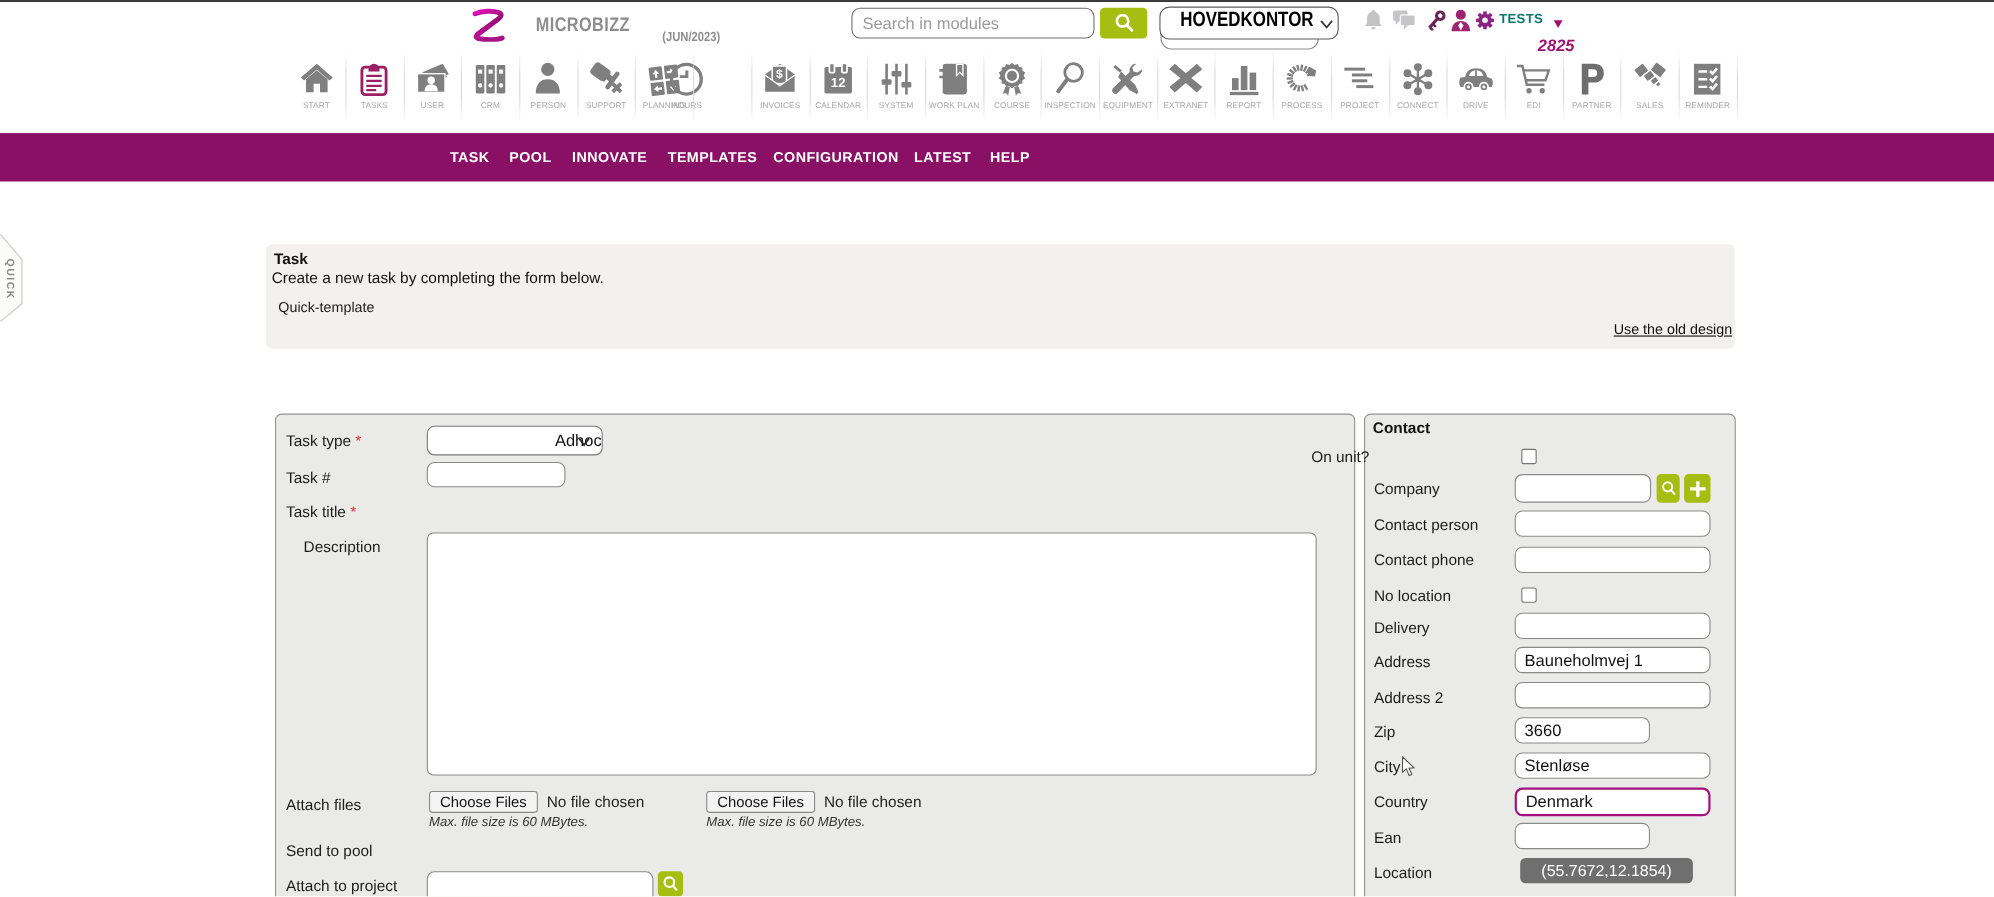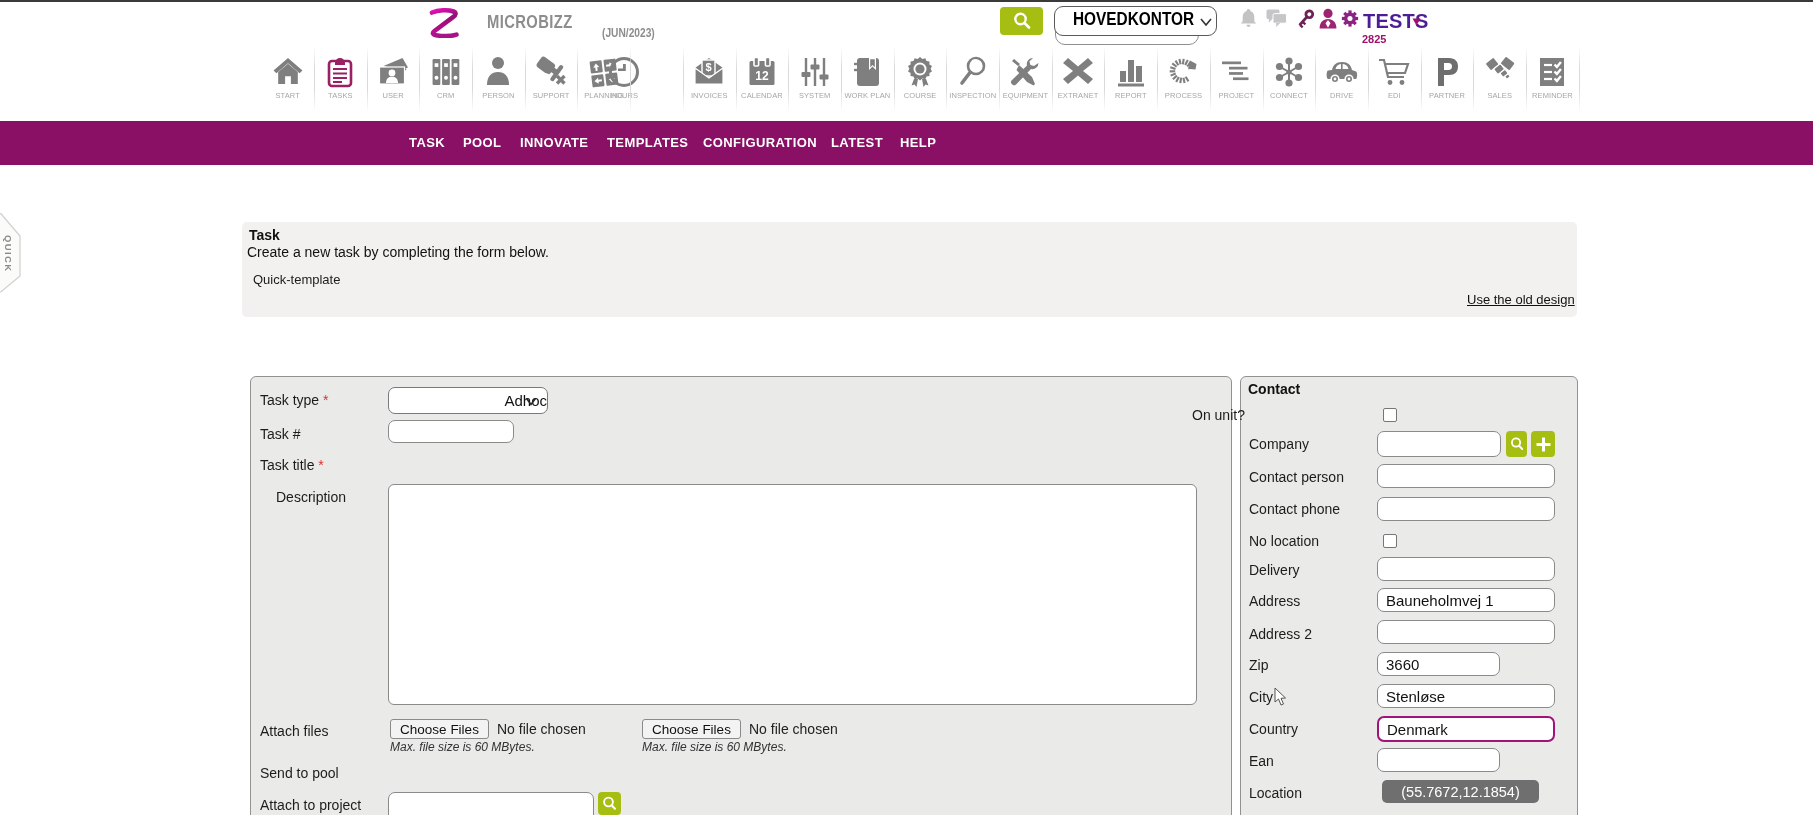--- a/index.html
+++ b/index.html
@@ -40,20 +40,24 @@
           <stop offset="1" stop-color="#a81387"></stop>
     </linearGradient>
       </defs>
     <path d="M3 6.5 C9 4,19 3.5,24.5 5.5 C27.5 6.7,27 9,24 11.2 L5.5 25 C3 27,3.5 28.6,7 29.2 C14 30.5,23 30,27.5 28.6" fill="none" stroke="url(#zg)" stroke-width="4.6" stroke-linecap="round"></path>
   </svg>
   <div class="abs" style="left:487px;top:12px;font-size:18px;font-weight:bold;color:#8d8d8d;
        letter-spacing:0.5px;transform:scaleX(0.82);transform-origin:0 0;">MICROBIZZ</div>
   <div class="abs" style="left:602px;top:26px;font-size:12px;font-weight:bold;color:#8d8d8d;
        transform:scaleX(0.85);transform-origin:0 0;">(JUN/2023)</div>
 
+  <div class="abs" style="left:774px;top:7px;width:219px;height:26px;border:1.6px solid #6e6e6e;
+       border-radius:8px;background:#fff;display:flex;align-items:center;">
+     <span style="padding-left:9px;font-size:15px;color:#9a9a9a;">Search in modules</span>
+  </div>
   <div class="gbtn" style="left:1000px;top:7px;width:43px;height:28px;">
      <svg width="22" height="22" viewBox="0 0 22 22">
        <circle cx="9.5" cy="9" r="5.2" fill="none" stroke="#fff" stroke-width="2.4"></circle>
        <line x1="13.5" y1="13" x2="18" y2="17.5" stroke="#fff" stroke-width="2.6" stroke-linecap="round"></line>
      </svg>
   </div>
 
   <div class="abs" style="left:1054.5px;top:14px;width:142px;height:29px;border:1.3px solid #8f8f8f;border-radius:10px;background:#fff;"></div>
   <div class="abs" style="left:1054px;top:6px;width:161px;height:28px;border:1.6px solid #5a5a5a;border-radius:9px;background:#fff;"></div>
   <div class="abs" style="left:1073px;top:8px;font-size:19px;font-weight:bold;color:#000;
@@ -94,25 +98,25 @@
         <rect x="1" y="8.2" width="3.6" height="3.6"></rect>
         <rect x="15.4" y="8.2" width="3.6" height="3.6"></rect>
         <rect x="8.2" y="1" width="3.6" height="3.6" transform="rotate(45 10 10)"></rect>
         <rect x="8.2" y="15.4" width="3.6" height="3.6" transform="rotate(45 10 10)"></rect>
         <rect x="1" y="8.2" width="3.6" height="3.6" transform="rotate(45 10 10)"></rect>
         <rect x="15.4" y="8.2" width="3.6" height="3.6" transform="rotate(45 10 10)"></rect>
       </g>
     </g>
     <circle cx="10" cy="10" r="2.8" fill="#fff"></circle>
   </svg>
-  <div class="abs" style="left:1363px;top:10px;font-size:20px;font-weight:bold;color:#4c1d95;letter-spacing:0.2px;">TESTS</div>
+  <div class="abs" style="left:1363px;top:10px;font-size:12px;font-weight:bold;color:#0f766e;letter-spacing:0.2px;">TESTS</div>
   <svg class="abs" style="left:1411.5px;top:17.5px;" width="9" height="8" viewBox="0 0 9 8">
     <path d="M0.5 0.5 L8.5 0.5 L4.5 7.5 Z" fill="#9e116e"></path>
   </svg>
-  <div class="abs" style="left:1362px;top:33px;font-size:11px;font-weight:bold;color:#9e116e;">2825</div>
+  <div class="abs" style="left:1398px;top:33px;font-size:15px;font-weight:bold;color:#9e116e;font-style:italic;">2825</div>
 
   <div id="icons">
       <div class="icell" style="left:261.2px;">
         <div class="glyph"><svg width="34" height="31" viewBox="0 0 32 30">
             <path d="M16 2 L30 14 L27.2 16.6 L16 7 L4.8 16.6 L2 14 Z" fill="#7f7f7f"></path>
             <path d="M6.5 15.5 L16 7.5 L25.5 15.5 V27 H18.8 V19.5 H13.2 V27 H6.5 Z" fill="#7f7f7f"></path>
           </svg></div>
         <div class="cap">START</div>
       </div>
       <div class="icell" style="left:313.9px;">

